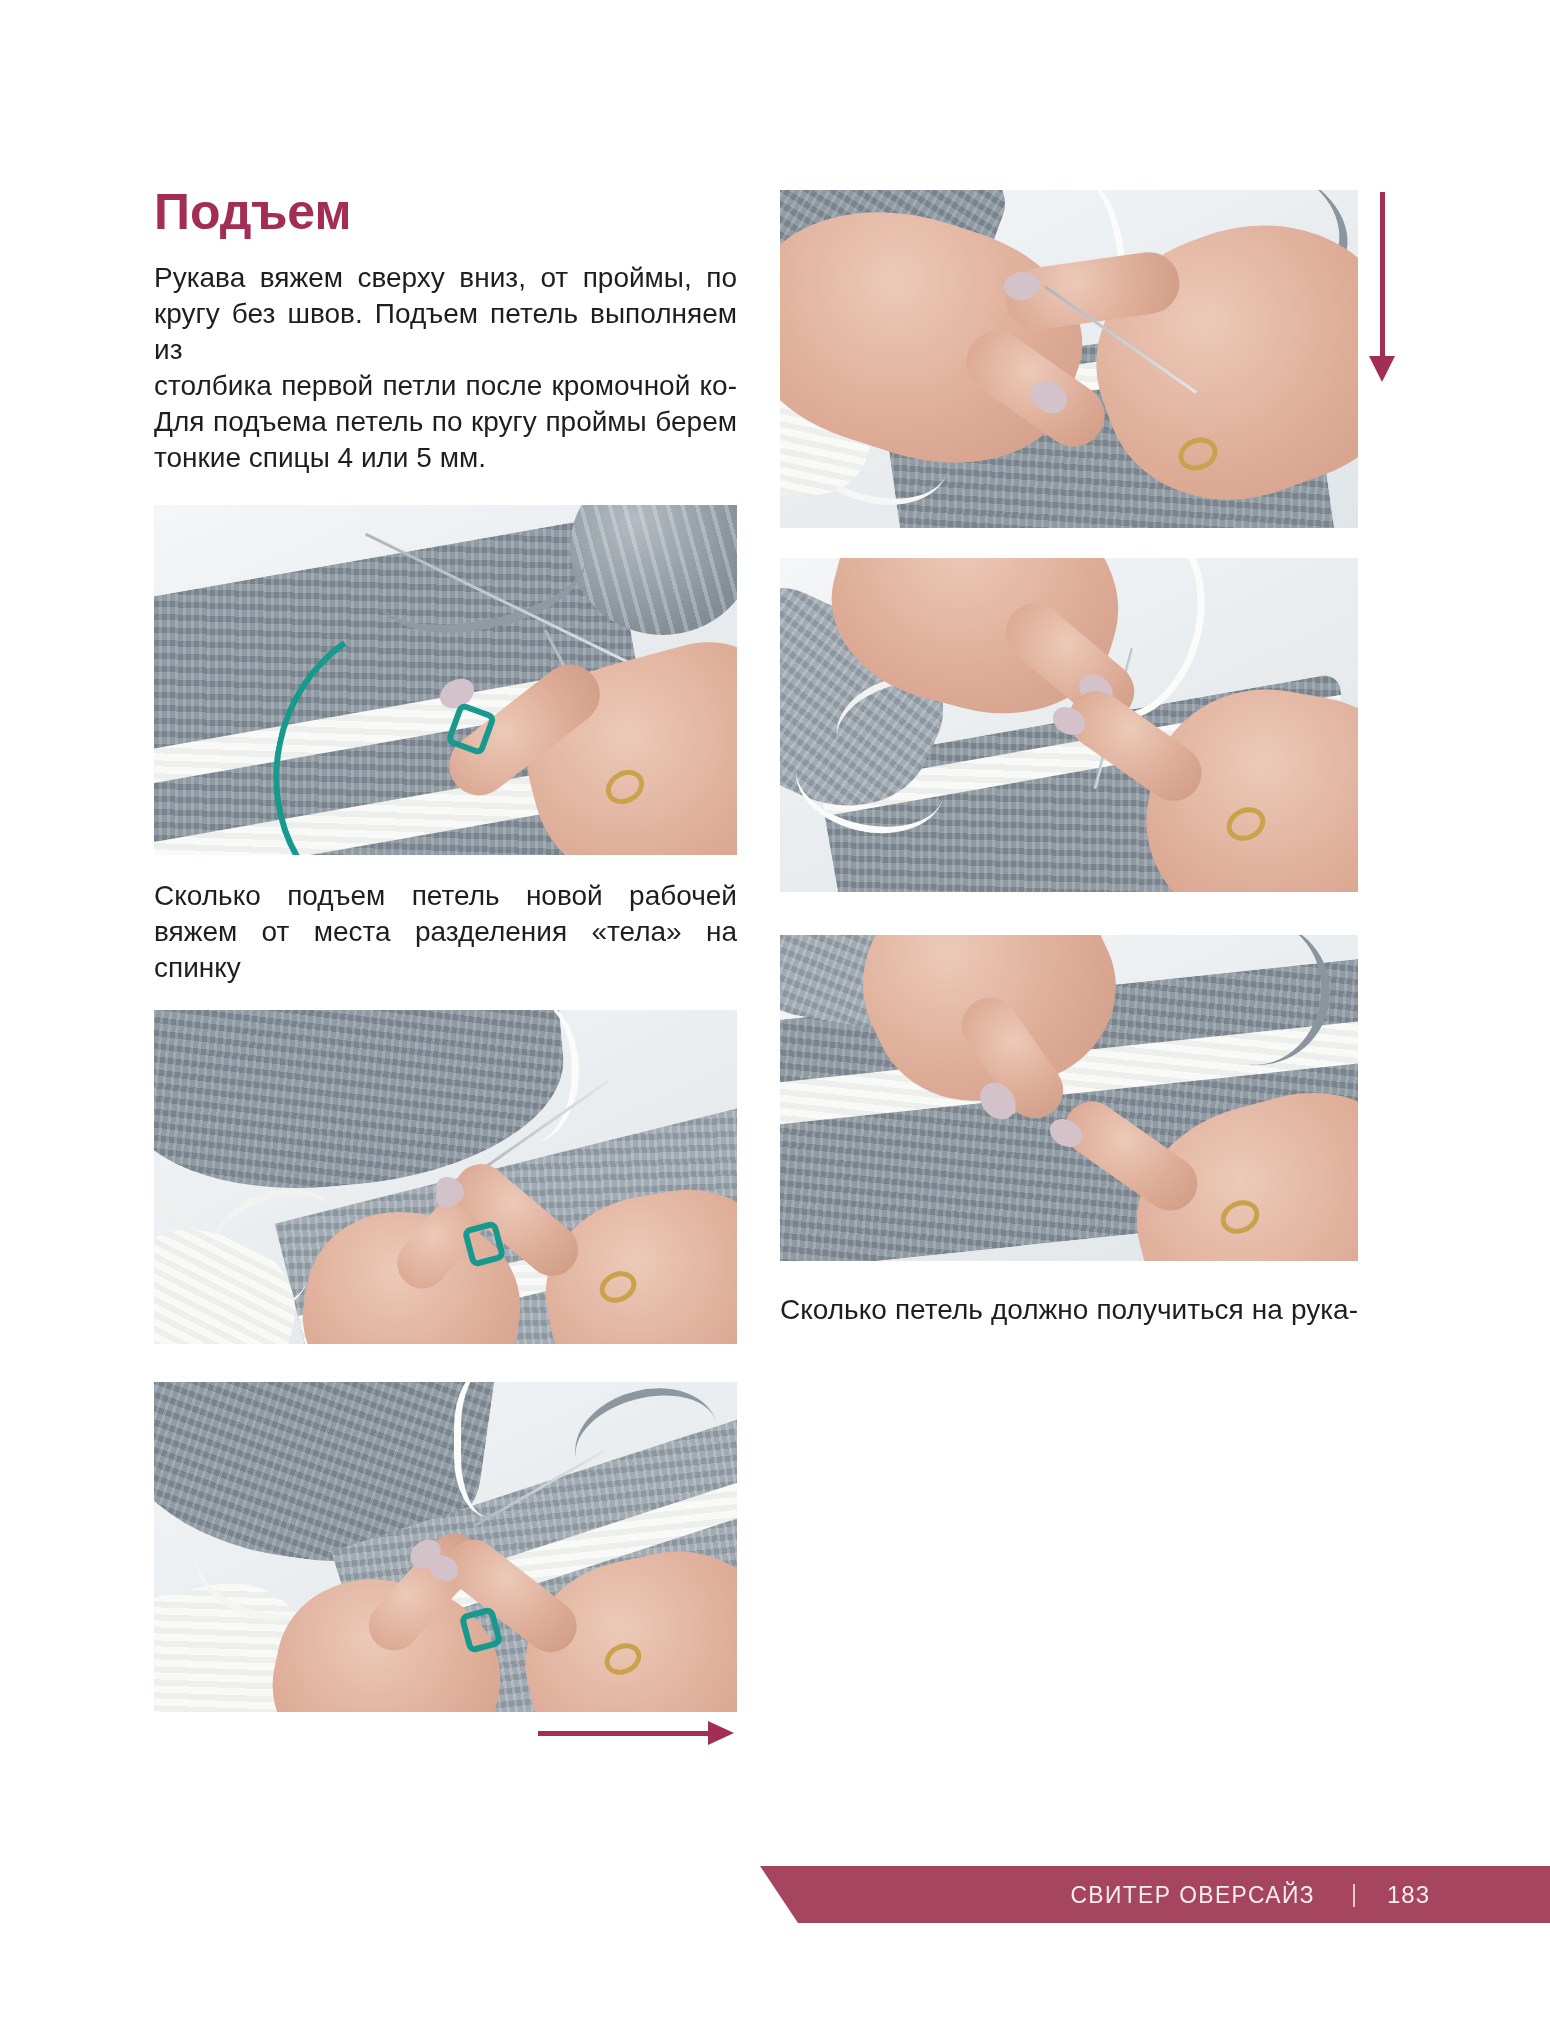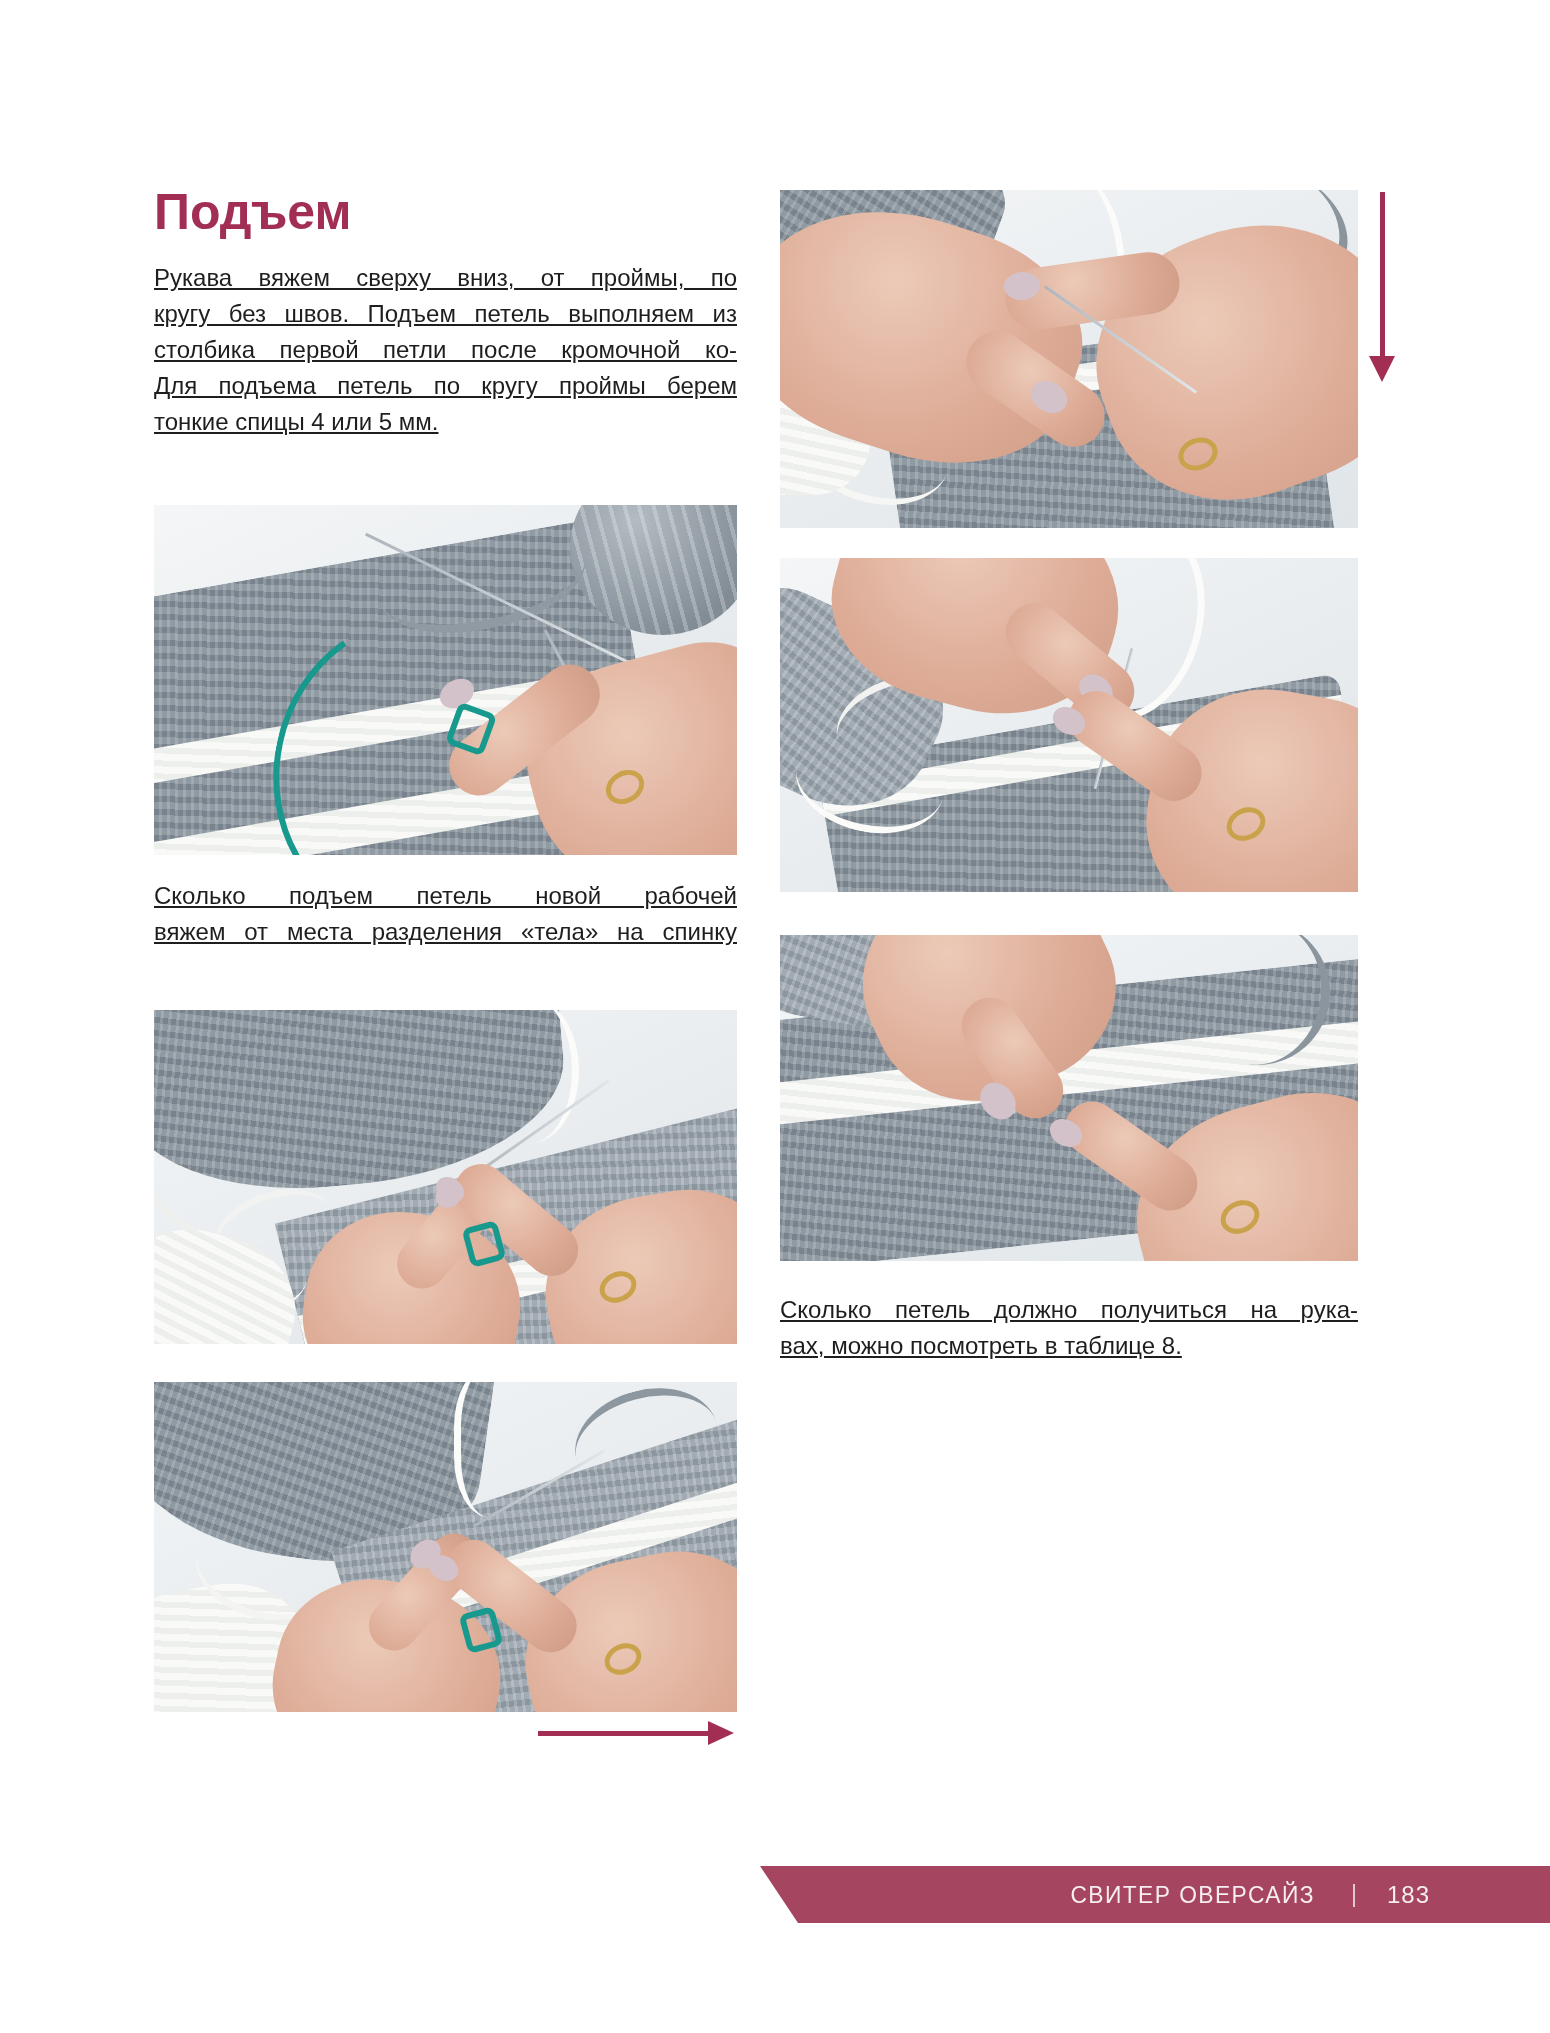--- a/index.html
+++ b/index.html
@@ -3,21 +3,21 @@
 <meta charset="utf-8">
 <style>
   html,body{margin:0;padding:0;}
   body{background:#ffffff;font-family:"Liberation Sans","DejaVu Sans",sans-serif;}
   .page{position:relative;width:1550px;height:2033px;background:#ffffff;overflow:hidden;}
   .abs{position:absolute;}
   .sh{position:absolute;}
 
   
   .title{font-size:50px;font-weight:bold;color:#a22e54;line-height:52px;}
-  .para{font-size:24px;color:#1e1e20;line-height:36px;text-decoration:underline;}
+  .para{font-size:28px;color:#1e1e20;line-height:36px;}
   .jline{text-align:justify;text-align-last:justify;white-space:normal;}
   .jline.last{text-align-last:left;}
 
   
   .footer-ribbon{left:760px;top:1866px;width:790px;height:57px;background:#a6455f;
     clip-path:polygon(38px 100%, 0 0, 100% 0, 100% 100%);
     display:flex;align-items:center;justify-content:flex-end;
     padding-right:120px;box-sizing:border-box;gap:30px;}
   .footer-ribbon .flabel{color:#f6eef1;font-size:24px;letter-spacing:1.5px;transform:scaleX(.95);}
   .footer-ribbon .fsep{color:#eccfd8;font-size:23px;}
@@ -181,21 +181,20 @@
     <div class="sh skin" style="left:165px;top:95px;width:135px;height:56px;border-radius:28px;transform:rotate(55deg);"></div>
     <div class="sh nail" style="left:198px;top:150px;width:40px;height:32px;transform:rotate(50deg);"></div>
     <div class="sh skin" style="right:-65px;bottom:-75px;width:285px;height:235px;border-radius:45% 40% 35% 45%;transform:rotate(-15deg);"></div>
     <div class="sh skin" style="right:152px;bottom:78px;width:150px;height:54px;border-radius:27px;transform:rotate(35deg);"></div>
     <div class="sh nail" style="right:275px;bottom:115px;width:34px;height:26px;transform:rotate(30deg);"></div>
     <div class="sh ring" style="right:98px;bottom:28px;width:30px;height:22px;transform:rotate(-25deg);"></div>
   </div>
 
   <div class="abs para" style="left:780px;top:1292px;width:578px;">
     <div class="jline">Сколько петель должно получиться на рука-</div>
-    <div class="jline last">вах, можно посмотреть в таблице 8.</div>
   </div>
 
   <div class="abs v-arrow-line"></div>
   <div class="abs v-arrow-head"></div>
 
   <div class="abs footer-ribbon">
     <span class="flabel">СВИТЕР ОВЕРСАЙЗ</span>
     <span class="fsep">|</span>
     <span class="fnum">183</span>
   </div>

